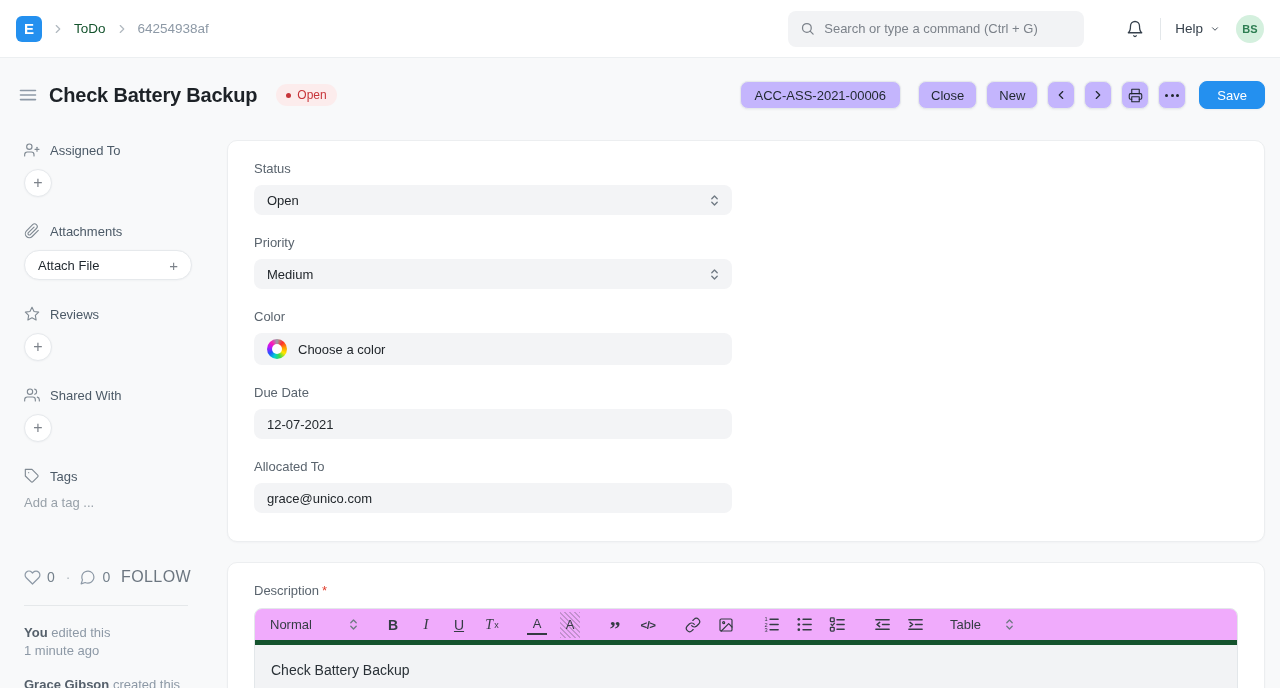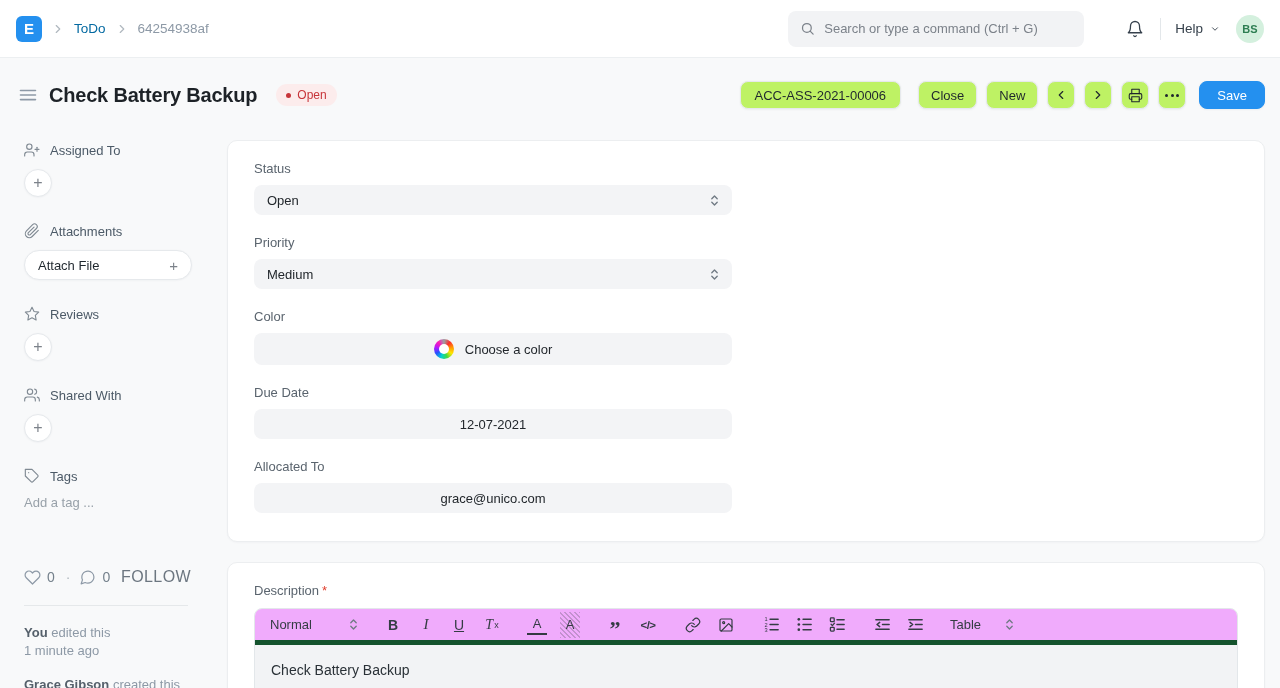--- a/index.html
+++ b/index.html
@@ -16,21 +16,21 @@
     height:58px; background:#fff; border-bottom:1px solid #eceff1;
     display:flex; align-items:center; padding:0 16px;
   }
   .nav-left { display:flex; align-items:center; gap:9px; }
   .logo {
     width:26px; height:26px; border-radius:6px; background:#2490ef;
     color:#fff; font-weight:800; font-size:15px;
     display:flex; align-items:center; justify-content:center; cursor:pointer;
   }
   .crumb-sep { color:#b0b8bf; }
-  .crumb { font-size:13.5px; color:#0369a1; cursor:pointer; }
+  .crumb { font-size:13.5px; color:#14532d; cursor:pointer; }
   .crumb.muted { color:#8d99a6; }
   .nav-center { margin-left:auto; }
   .searchbar {
     width:296px; height:36px; background:#f2f3f5; border-radius:8px;
     display:flex; align-items:center; gap:9px; padding:0 12px; color:#7c828a;
   }
   .searchbar input {
     border:none; background:transparent; outline:none; flex:1;
     font:inherit; font-size:13px; color:#36414c;
   }
@@ -54,21 +54,21 @@
   .burger { background:none; border:none; cursor:pointer; color:#8d99a6; padding:2px; }
   .page-title { font-size:20px; font-weight:700; color:#1d2227; letter-spacing:-.2px; margin-right:10px; }
   .badge {
     display:inline-flex; align-items:center; gap:6px;
     background:#fcecec; color:#c7353a; border-radius:999px;
     padding:4px 10px; font-size:12px; font-weight:500;
   }
   .badge .dot { width:5px; height:5px; border-radius:50%; background:currentColor; }
   .ph-right { display:flex; align-items:center; gap:9px; }
   .btn {
-    height:28px; border-radius:8px; background:#bef264; border:1px solid #e6e9ec;
+    height:28px; border-radius:8px; background:#c4b5fd; border:1px solid #e6e9ec;
     box-shadow:0 .5px 2px rgba(25,39,52,.05); color:#1f272e; font:inherit;
     font-size:13px; padding:0 12px; cursor:pointer;
     display:inline-flex; align-items:center; justify-content:center;
   }
   .btn.icon-btn { width:28px; padding:0; color:#1f272e; }
   .btn.doc-id { margin-right:8px; padding:0 14px; }
   .btn.primary {
     background:#2490ef; border-color:#2490ef; color:#fff; font-weight:500;
     padding:0 17px; margin-left:4px;
   }
@@ -114,21 +114,21 @@
   }
   .form-card { display:flex; gap:20px; padding:20px 26px 28px;flex-direction:column; }
   .fcol { width:478px; }
   .field { margin-bottom:20px; }
   .field:last-child { margin-bottom:0; }
   .field-label { font-size:13px; color:#5a646e; margin-bottom:9px; }
   .req { color:#e03e2d; margin-left:3px; }
   .control {
     height:30px; background:#f3f4f6; border-radius:8px;
     display:flex; align-items:center; padding:0 13px;
-    font-size:13px; color:#22272c; cursor:pointer;justify-content:center;
+    font-size:13px; color:#22272c; cursor:pointer;
   }
   .control.select { justify-content:space-between; }
   .caret { color:#707a84; flex:none; }
   .color-wheel {
     width:20px; height:20px; border-radius:50%; position:relative; margin-right:11px;
     background:conic-gradient(#9aa0a6,#ff2d2d,#ff9a00,#ffe600,#3ddc47,#00d2d2,#2353ff,#b01aff,#ff1ab5,#9aa0a6);
   }
   .color-wheel::after { content:""; position:absolute; inset:5px; background:#fff; border-radius:50%; }
 
   

